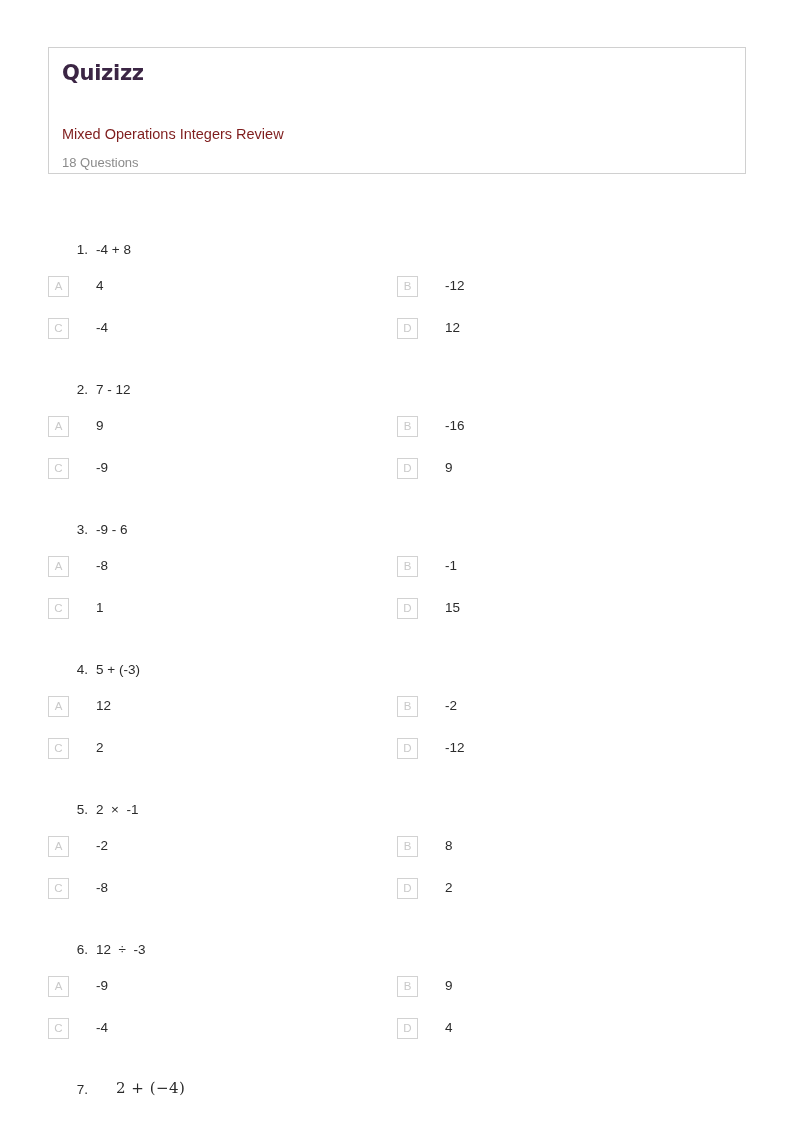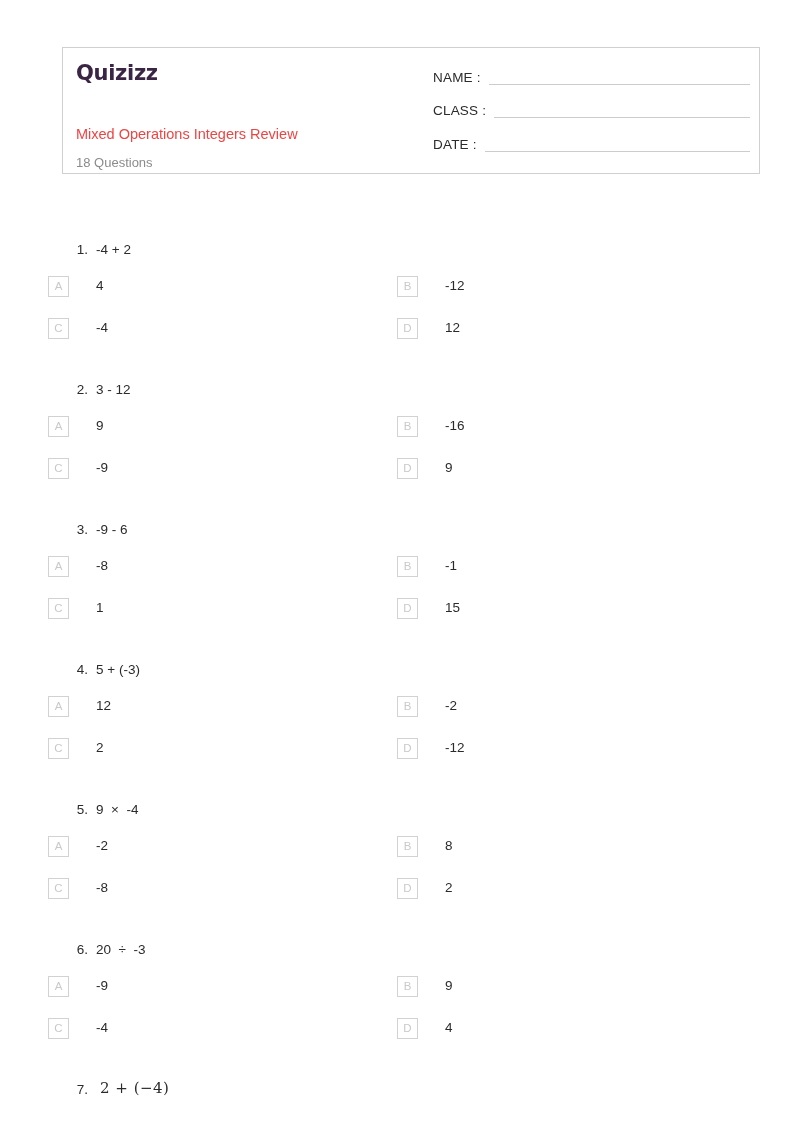--- a/index.html
+++ b/index.html
@@ -19,21 +19,20 @@
   
   .header-card {
     position: absolute;
     left: 48px;
     top: 47px;
     width: 698px;
     height: 127px;
     box-sizing: border-box;
     border: 1px solid #d0d0d0;
     background: #ffffff;
-    margin-left: 14px;
   }
   .header-left {
     position: absolute;
     left: 13px;
     top: 0;
     width: 350px;
     height: 100%;
   }
   .logo {
     position: absolute;
@@ -43,21 +42,21 @@
     font-weight: bold;
     letter-spacing: -0.3px;
     color: #3b2544;
     font-family: "DejaVu Sans", sans-serif;
   }
   .worksheet-title {
     position: absolute;
     left: 0px;
     top: 78px;
     font-size: 14.5px;
-    color: #ef4444;
+    color: #7f1d1d;
     white-space: nowrap;
   }
   .worksheet-subtitle {
     position: absolute;
     left: 0px;
     top: 107px;
     font-size: 13px;
     color: #8b8b8b;
     white-space: nowrap;
     text-align: right;
@@ -124,21 +123,21 @@
     left: 96px;
     top: 10px;
     font-size: 13.5px;
     color: #2b2b2b;
     white-space: pre;
   }
   .q-text.mathmode {
     font-family: "DejaVu Serif", serif;
     font-size: 15px;
     letter-spacing: 0.5px;
-    left: 100px;
+    left: 116px;
     top: 7px;
   }
 
   .options {
     position: absolute;
     left: 0;
     top: 44px;
     width: 794px;
   }
   .opt {
@@ -178,42 +177,28 @@
 <div class="header-card">
 
   <div class="header-left">
     <div class="logo">
       <span>Quizizz</span>
     </div>
     <div class="worksheet-title">Mixed Operations Integers Review</div>
     <div class="worksheet-subtitle">18 Questions</div>
   </div>
 
-  <div class="header-right">
-    <div class="field-row r1">
-      <span class="field-label">NAME :</span>
-      <span class="field-line"></span>
-    </div>
-    <div class="field-row r2">
-      <span class="field-label">CLASS :</span>
-      <span class="field-line"></span>
-    </div>
-    <div class="field-row r3">
-      <span class="field-label">DATE  :</span>
-      <span class="field-line"></span>
-    </div>
-  </div>
 
 </div>
 
 <div class="questions" id="questions-list">
     <div class="question-block">
       <div class="q-head">
         <div class="q-number">1.</div>
-        <div class="q-text">-4 + 2</div>
+        <div class="q-text">-4 + 8</div>
       </div>
       <div class="options">
         <div class="opt col-l row-1">
           <span class="opt-letter">A</span>
           <span class="opt-text">4</span>
         </div>
         <div class="opt col-r row-1">
           <span class="opt-letter">B</span>
           <span class="opt-text">-12</span>
         </div>
@@ -223,21 +208,21 @@
         </div>
         <div class="opt col-r row-2">
           <span class="opt-letter">D</span>
           <span class="opt-text">12</span>
         </div>
       </div>
     </div>
     <div class="question-block">
       <div class="q-head">
         <div class="q-number">2.</div>
-        <div class="q-text">3 - 12</div>
+        <div class="q-text">7 - 12</div>
       </div>
       <div class="options">
         <div class="opt col-l row-1">
           <span class="opt-letter">A</span>
           <span class="opt-text">9</span>
         </div>
         <div class="opt col-r row-1">
           <span class="opt-letter">B</span>
           <span class="opt-text">-16</span>
         </div>
@@ -295,21 +280,21 @@
         </div>
         <div class="opt col-r row-2">
           <span class="opt-letter">D</span>
           <span class="opt-text">-12</span>
         </div>
       </div>
     </div>
     <div class="question-block">
       <div class="q-head">
         <div class="q-number">5.</div>
-        <div class="q-text">9  ×  -4</div>
+        <div class="q-text">2  ×  -1</div>
       </div>
       <div class="options">
         <div class="opt col-l row-1">
           <span class="opt-letter">A</span>
           <span class="opt-text">-2</span>
         </div>
         <div class="opt col-r row-1">
           <span class="opt-letter">B</span>
           <span class="opt-text">8</span>
         </div>
@@ -319,21 +304,21 @@
         </div>
         <div class="opt col-r row-2">
           <span class="opt-letter">D</span>
           <span class="opt-text">2</span>
         </div>
       </div>
     </div>
     <div class="question-block">
       <div class="q-head">
         <div class="q-number">6.</div>
-        <div class="q-text">20  ÷  -3</div>
+        <div class="q-text">12  ÷  -3</div>
       </div>
       <div class="options">
         <div class="opt col-l row-1">
           <span class="opt-letter">A</span>
           <span class="opt-text">-9</span>
         </div>
         <div class="opt col-r row-1">
           <span class="opt-letter">B</span>
           <span class="opt-text">9</span>
         </div>

